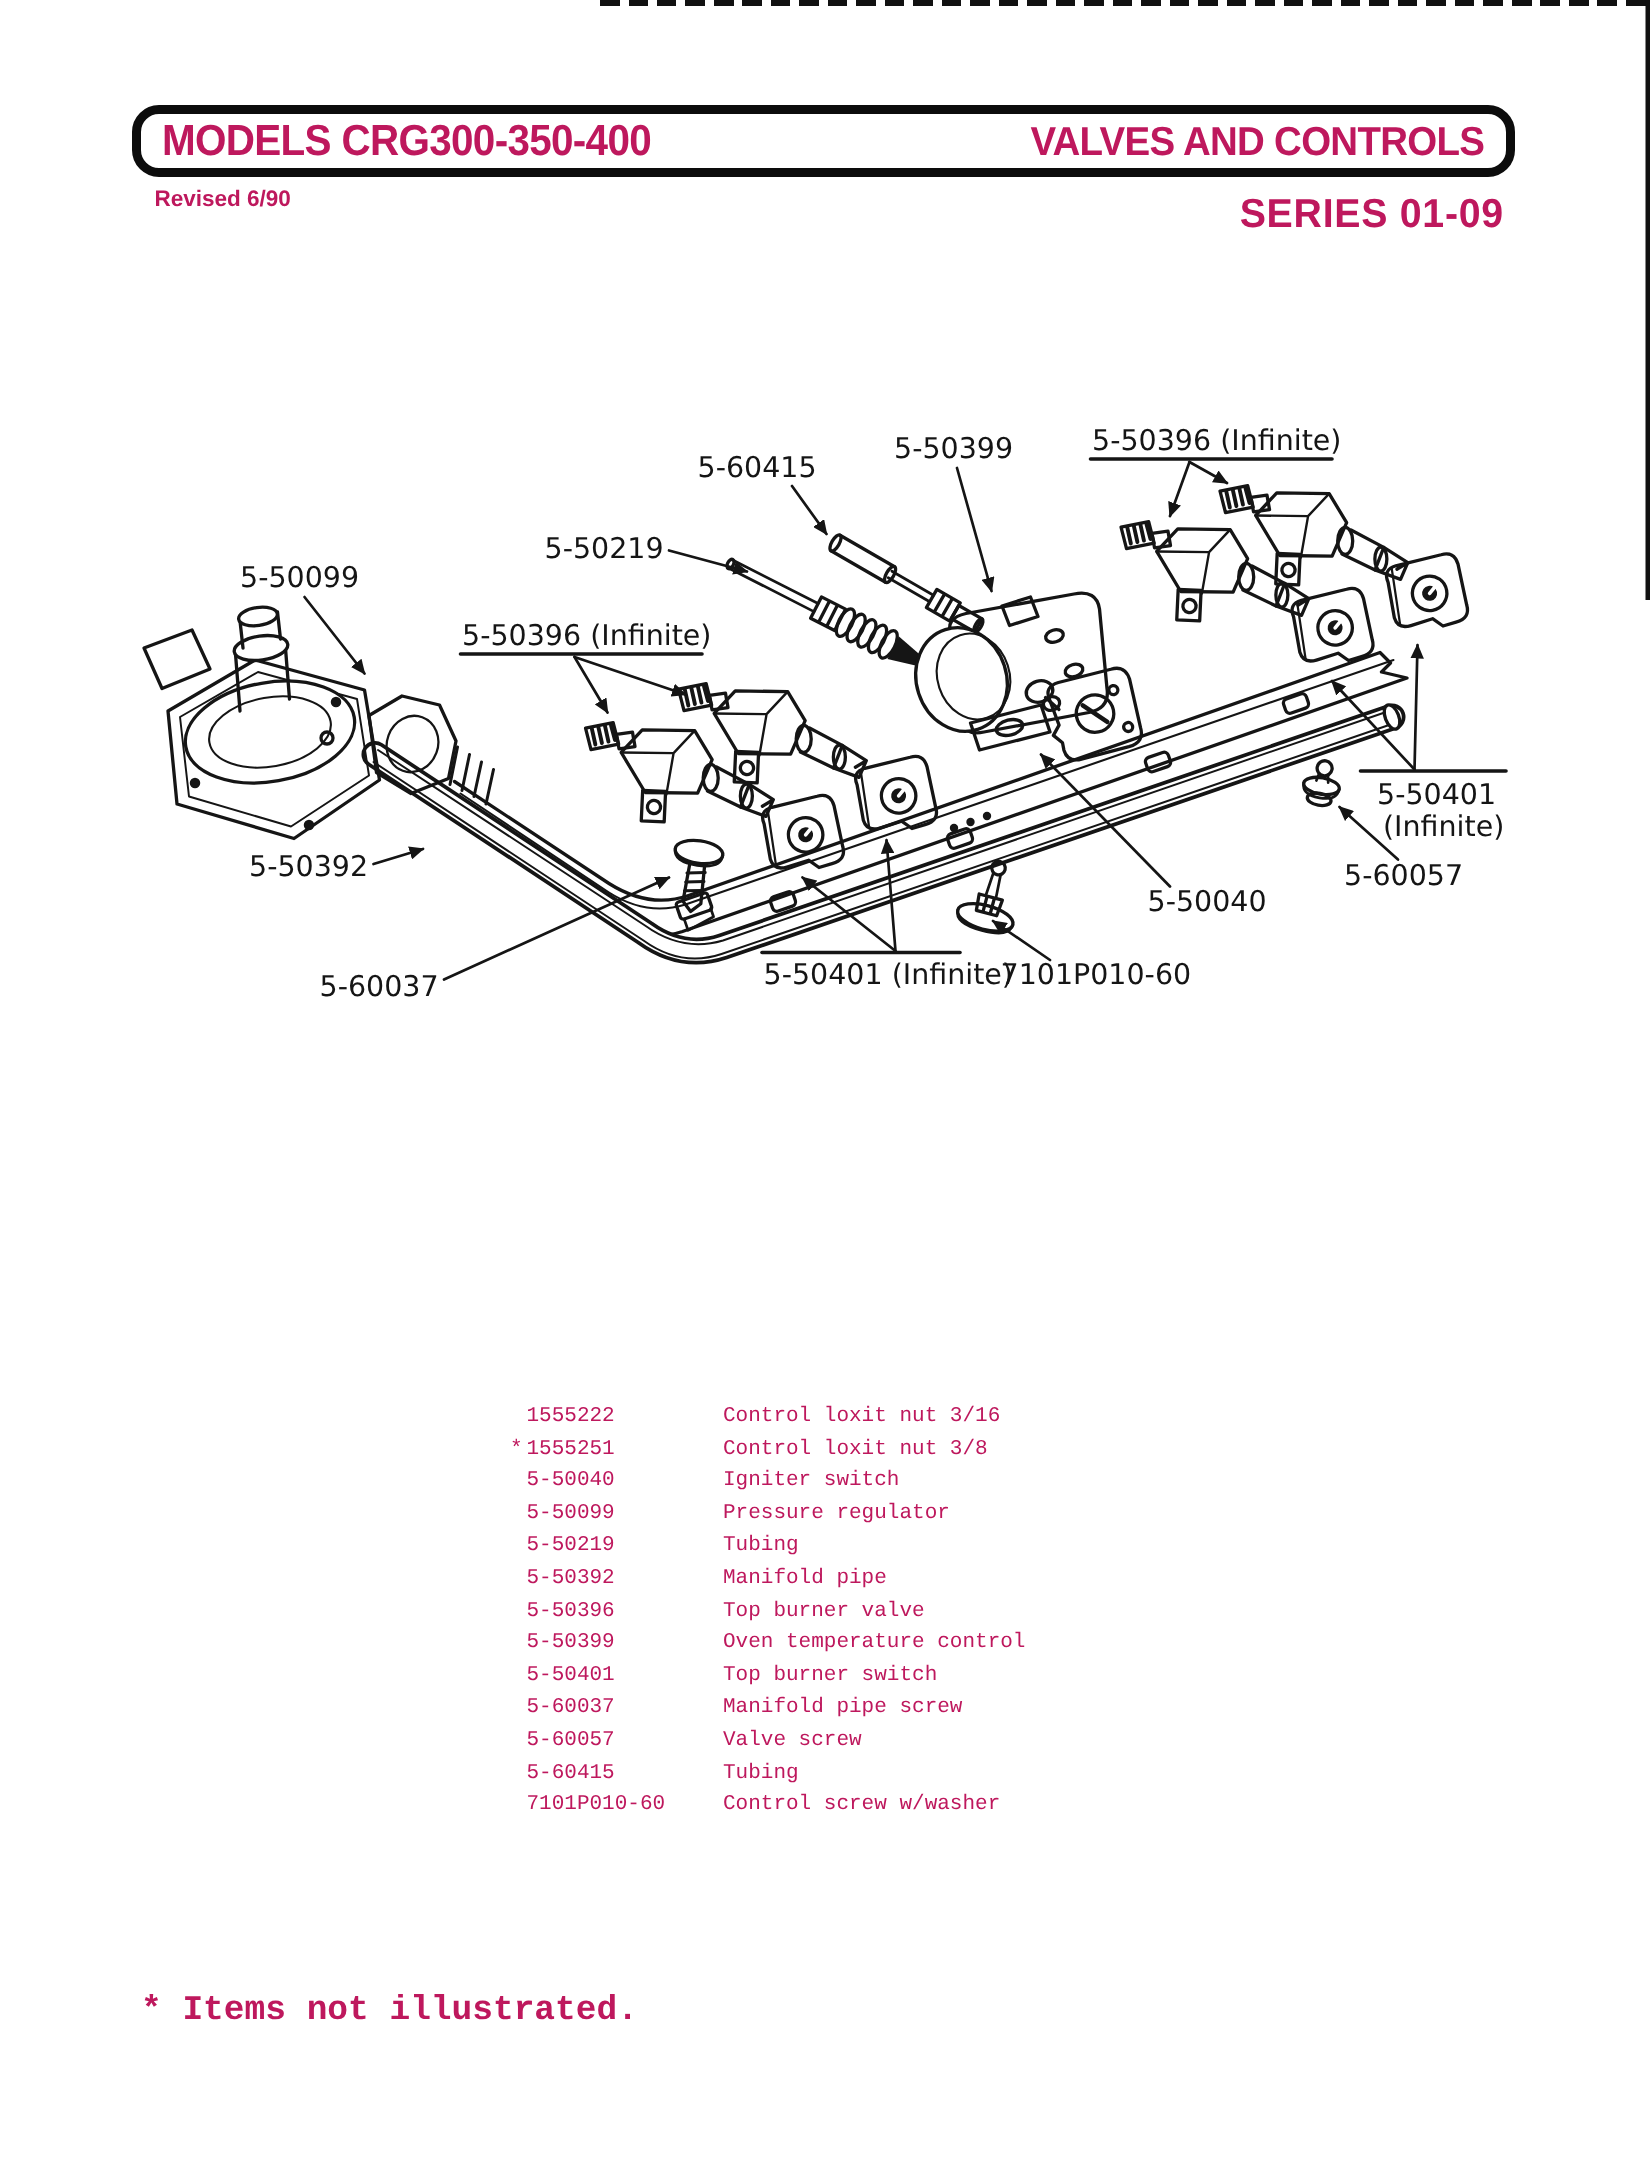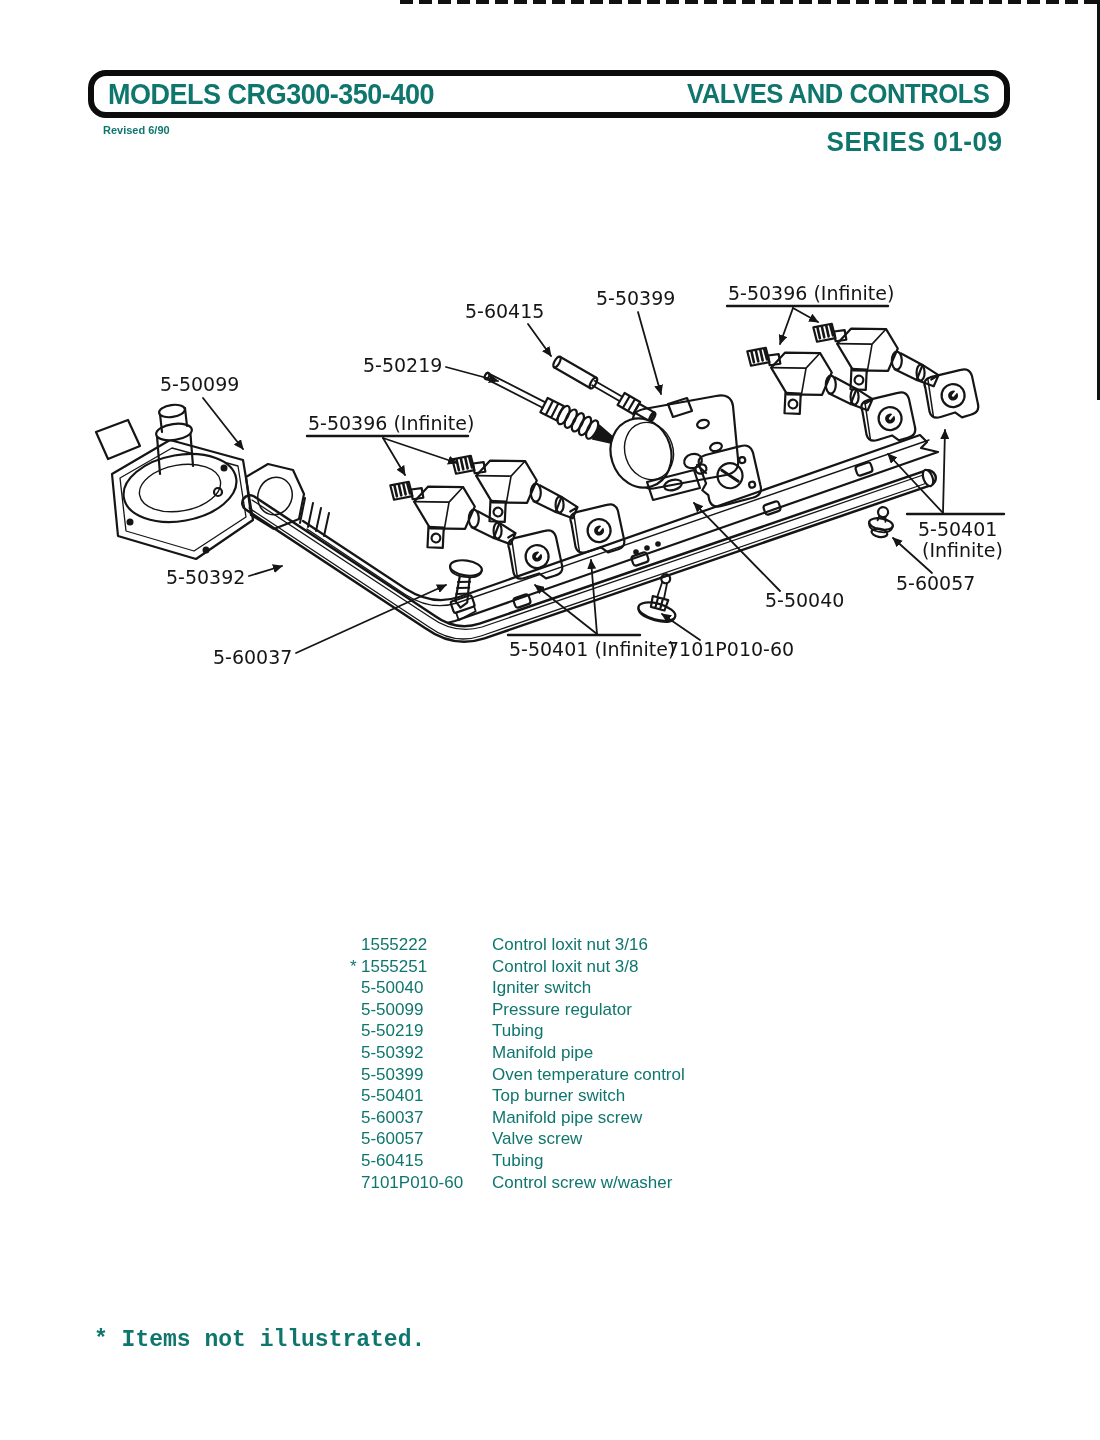--- a/index.html
+++ b/index.html
@@ -1,48 +1,48 @@
 <!DOCTYPE html>
 <html><head>
 <meta charset="utf-8">
 <style>
   * { margin:0; padding:0; box-sizing:border-box; }
   html,body { background:#e8e8e8; }
   .page {
     position:relative; width:1100px; height:1440px;
     background:#ffffff; overflow:hidden;
-    font-family:"Liberation Sans", sans-serif; color:#0f766e;
+    font-family:"Liberation Sans", sans-serif; color:#be185d;
   }
   
   .scan-top-line { position:absolute; left:400px; top:0; width:700px; height:4px;
     background:repeating-linear-gradient(90deg,#111 0 13px, transparent 13px 19px); }
   .scan-right-line { position:absolute; right:0; top:0; width:3px; height:400px; background:#111; }
 
   
   .title-box {
     position:absolute; left:88px; top:70px; width:922px; height:48px;
     border:6px solid #0c0c0c; border-radius:18px;
     display:flex; align-items:center; justify-content:space-between;
     padding:0 14px;
   }
   .title-left { font-size:29px; font-weight:bold; letter-spacing:-0.5px;
     transform:scaleX(0.93); transform-origin:left center; white-space:nowrap; }
   .title-right { font-size:27px; font-weight:bold; letter-spacing:-0.5px;
     transform:scaleX(0.95); transform-origin:right center; white-space:nowrap; }
-  .revised { position:absolute; left:103px; top:124px; font-size:11px; font-weight:bold; }
+  .revised { position:absolute; left:103px; top:124px; font-size:15px; font-weight:bold; }
   .series  { position:absolute; right:97px; top:127px; font-size:27px; font-weight:bold;
     letter-spacing:0.5px; transform:scaleX(0.97); transform-origin:right center; }
 
   
   .figure { position:absolute; left:0; top:0; width:1100px; height:760px; }
   svg text { font-family:"DejaVu Sans","Liberation Sans",sans-serif; font-size:19px; fill:#151515; stroke:none; }
 
   
-  .parts-list { position:absolute; left:350px; top:934px;
-    font-family:Liberation Sans, sans-serif; font-size:17px; line-height:21.6px;
+  .parts-list { position:absolute; left:340px; top:934px;
+    font-family:Liberation Mono, monospace; font-size:14px; line-height:21.6px;
     white-space:nowrap; }
   .parts-row { display:flex; }
   .p-flag { display:inline-block; width:11px; }
   .p-num  { display:inline-block; width:121px; }
   .p-desc { display:inline-block; padding-left:10px; }
 
   
   .footer-note { position:absolute; left:94px; top:1327px;
     font-family:"Liberation Mono", monospace; font-size:23px; font-weight:bold; }
   .footer-rule { position:absolute; left:90px; top:1346px; width:920px; height:28px;
@@ -282,20 +282,25 @@
         <span class="p-num">5-50219</span>
         <span class="p-desc">Tubing</span>
       </div>
     <div class="parts-row">
         <span class="p-flag"></span>
         <span class="p-num">5-50392</span>
         <span class="p-desc">Manifold pipe</span>
       </div>
     <div class="parts-row">
         <span class="p-flag"></span>
+        <span class="p-num">5-50396</span>
+        <span class="p-desc">Top burner valve</span>
+      </div>
+    <div class="parts-row">
+        <span class="p-flag"></span>
         <span class="p-num">5-50399</span>
         <span class="p-desc">Oven temperature control</span>
       </div>
     <div class="parts-row">
         <span class="p-flag"></span>
         <span class="p-num">5-50401</span>
         <span class="p-desc">Top burner switch</span>
       </div>
     <div class="parts-row">
         <span class="p-flag"></span>

